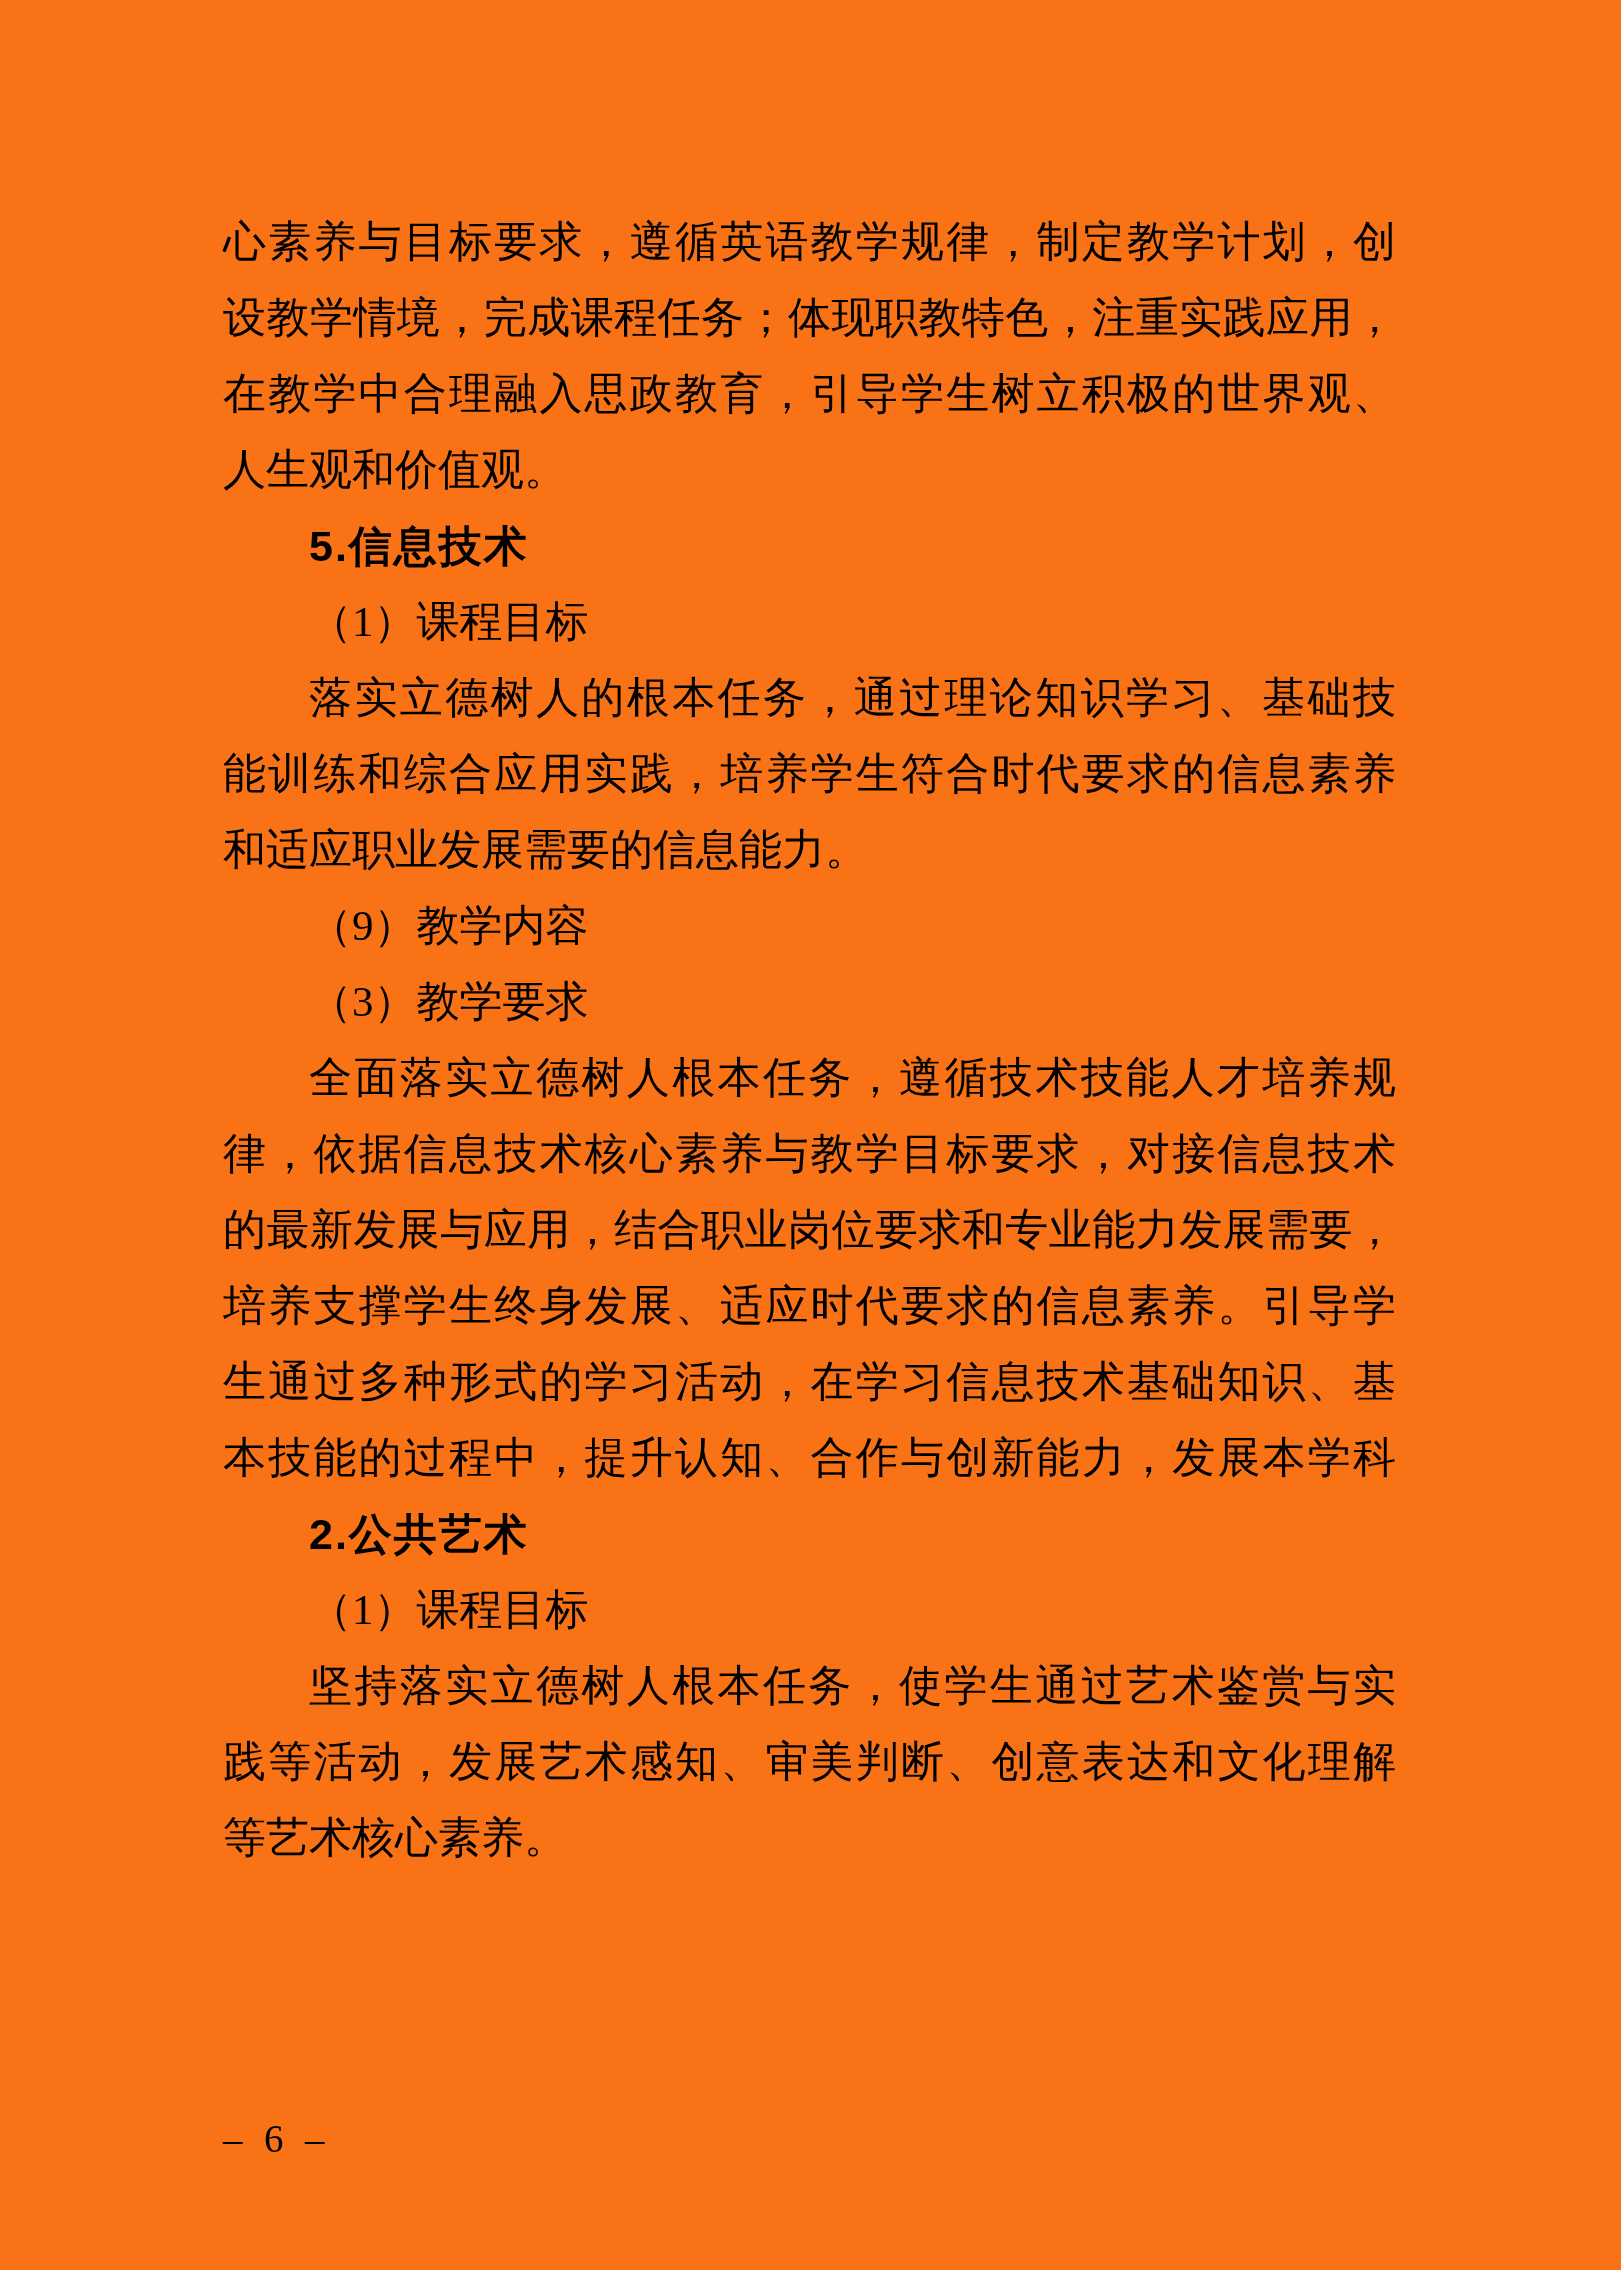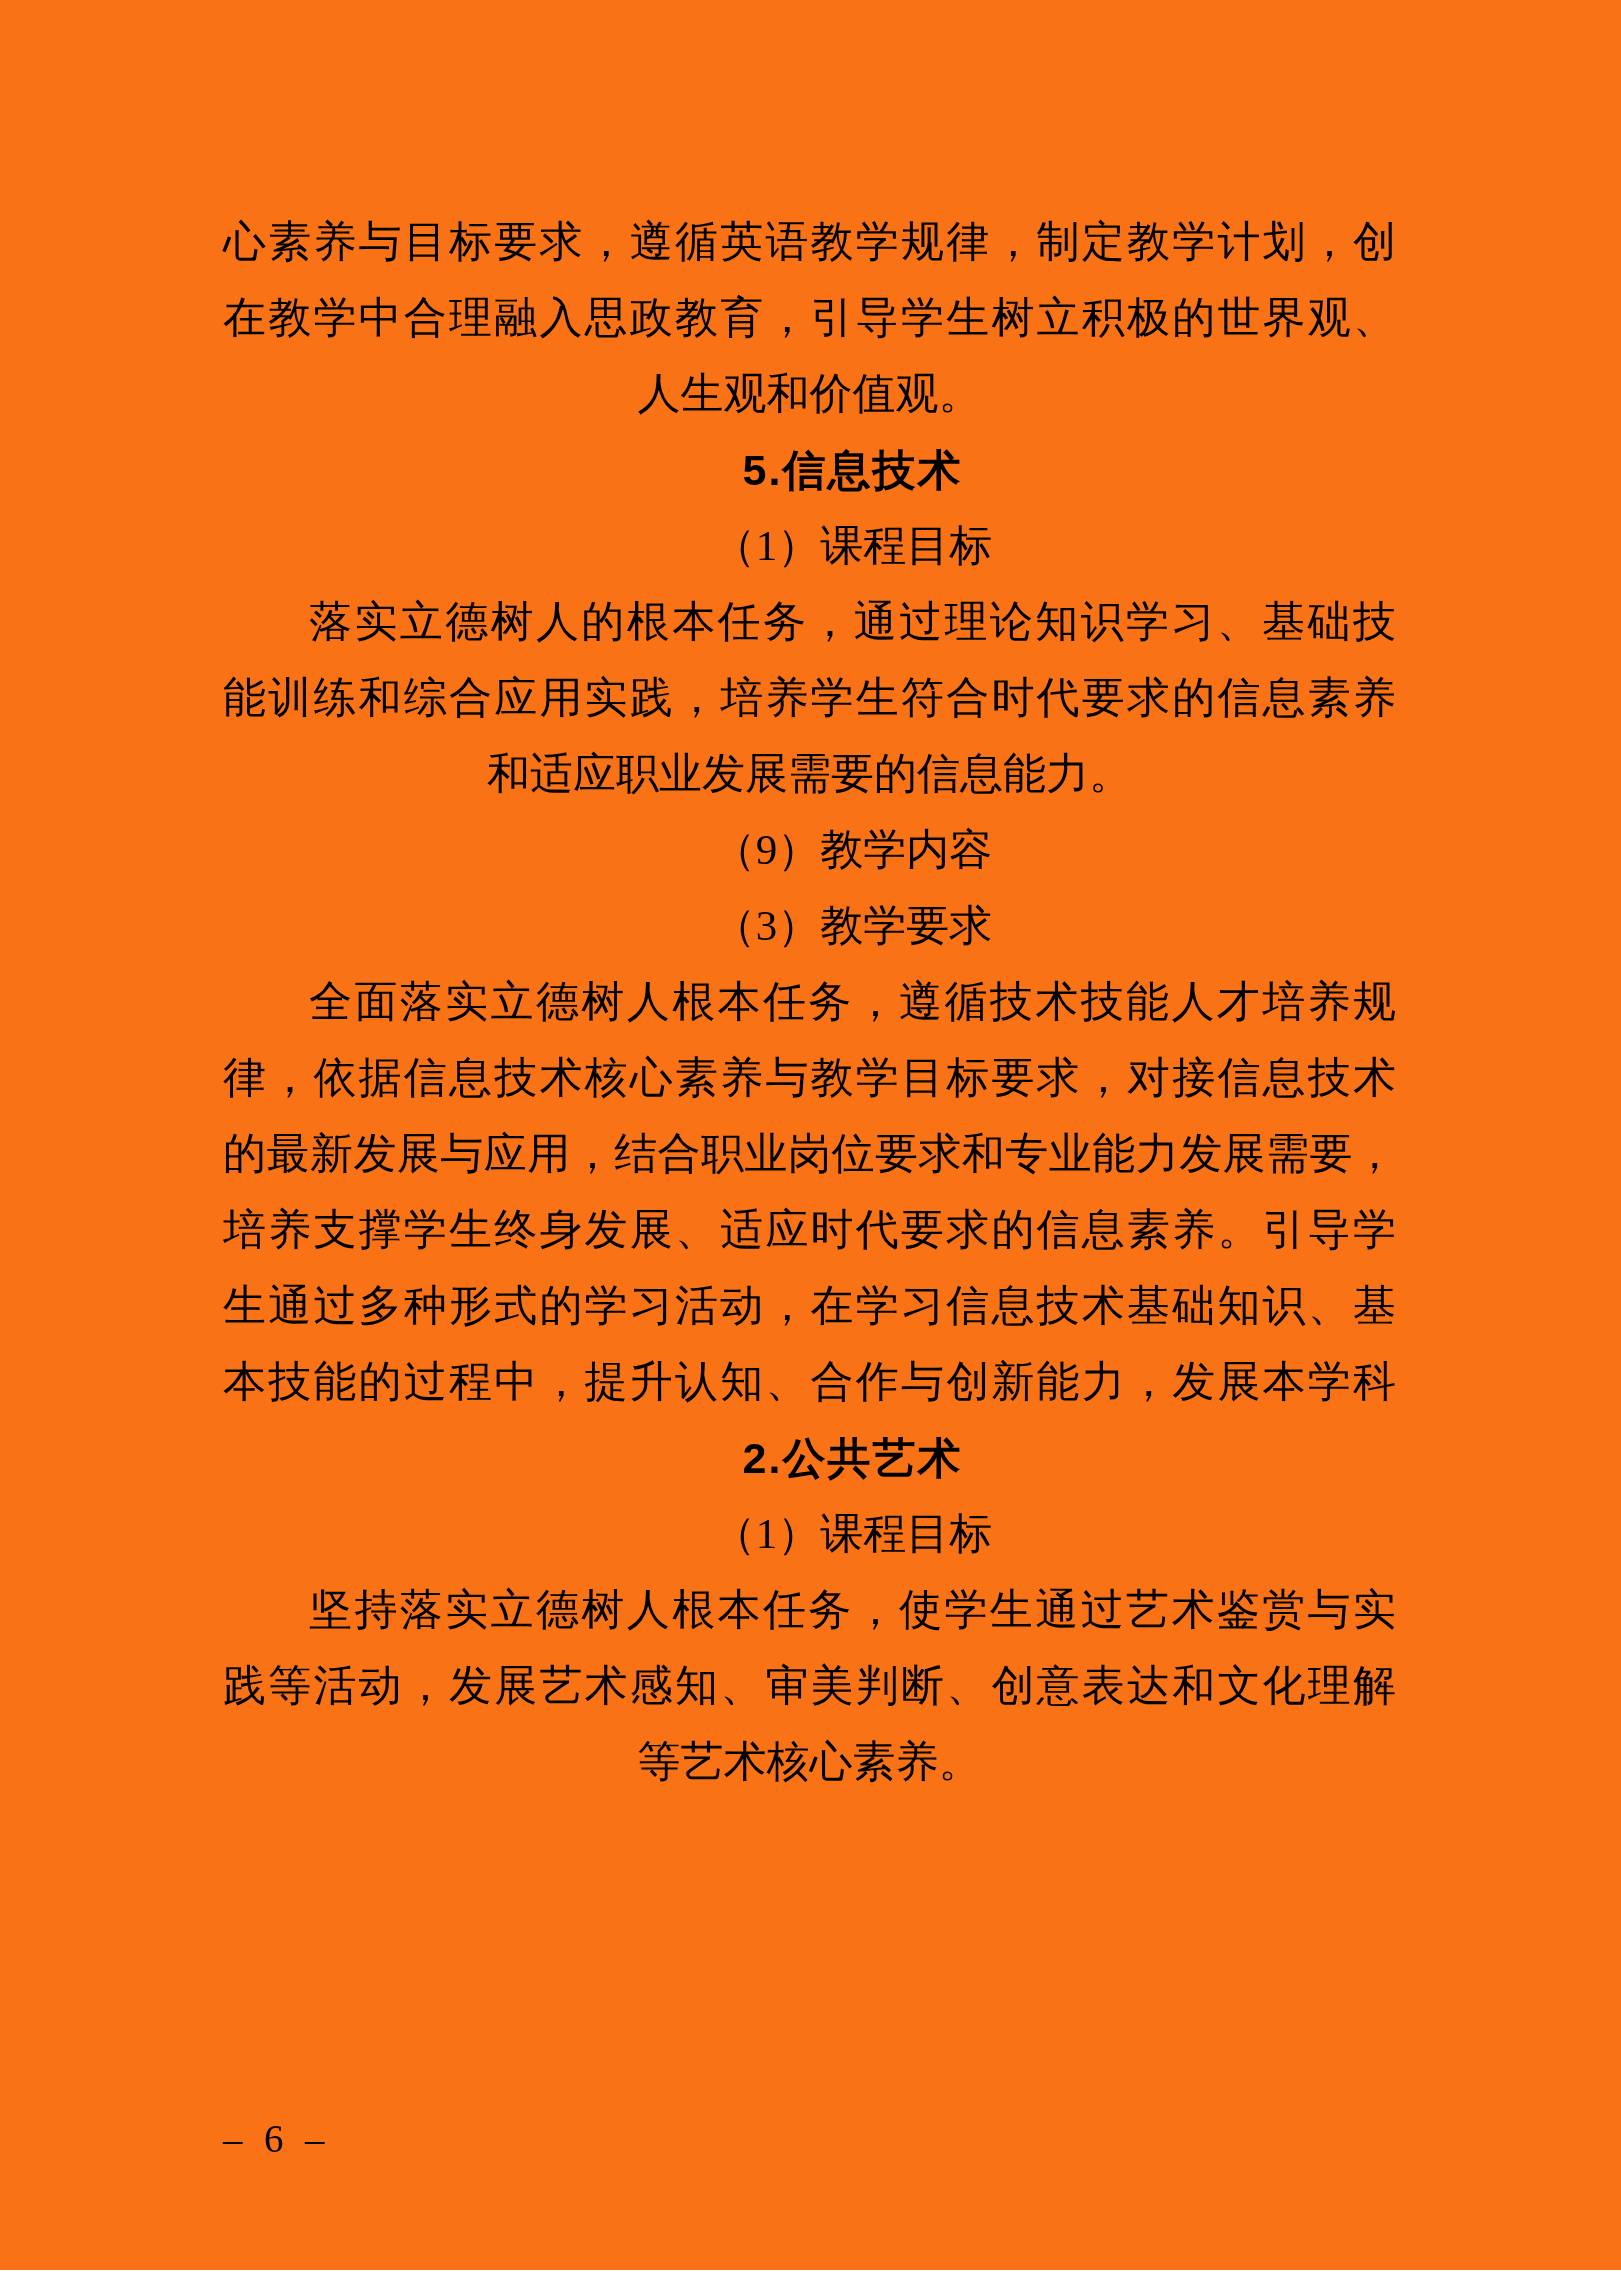--- a/index.html
+++ b/index.html
@@ -20,21 +20,21 @@
     position: absolute;
     left: 223px;
     top: 204px;
     width: 1173px;
   }
   .line {
     font-size: 43px;
     line-height: 76px;
     height: 76px;
     white-space: normal;
-    text-align: center;
+    text-align: left;
     letter-spacing: 0;
   }
   .line.justify {
     text-align: justify;
     text-align-last: justify;
     text-justify: inter-ideograph;
     text-justify: inter-character;
   }
   .line.indent {
     padding-left: 86px;
@@ -52,20 +52,21 @@
     line-height: 47px;
     word-spacing: 11.8px;
   }
 </style>
 </head>
 <body>
 
 <div class="page">
   <div class="content" id="content">
       <div class="line justify">心素养与目标要求，遵循英语教学规律，制定教学计划，创</div>
+      <div class="line justify">设教学情境，完成课程任务；体现职教特色，注重实践应用，</div>
       <div class="line justify">在教学中合理融入思政教育，引导学生树立积极的世界观、</div>
       <div class="line">人生观和价值观。</div>
       <div class="line indent bold">5.信息技术</div>
       <div class="line indent">（1）课程目标</div>
       <div class="line indent justify">落实立德树人的根本任务，通过理论知识学习、基础技</div>
       <div class="line justify">能训练和综合应用实践，培养学生符合时代要求的信息素养</div>
       <div class="line">和适应职业发展需要的信息能力。</div>
       <div class="line indent">（9）教学内容</div>
       <div class="line indent">（3）教学要求</div>
       <div class="line indent justify">全面落实立德树人根本任务，遵循技术技能人才培养规</div>

